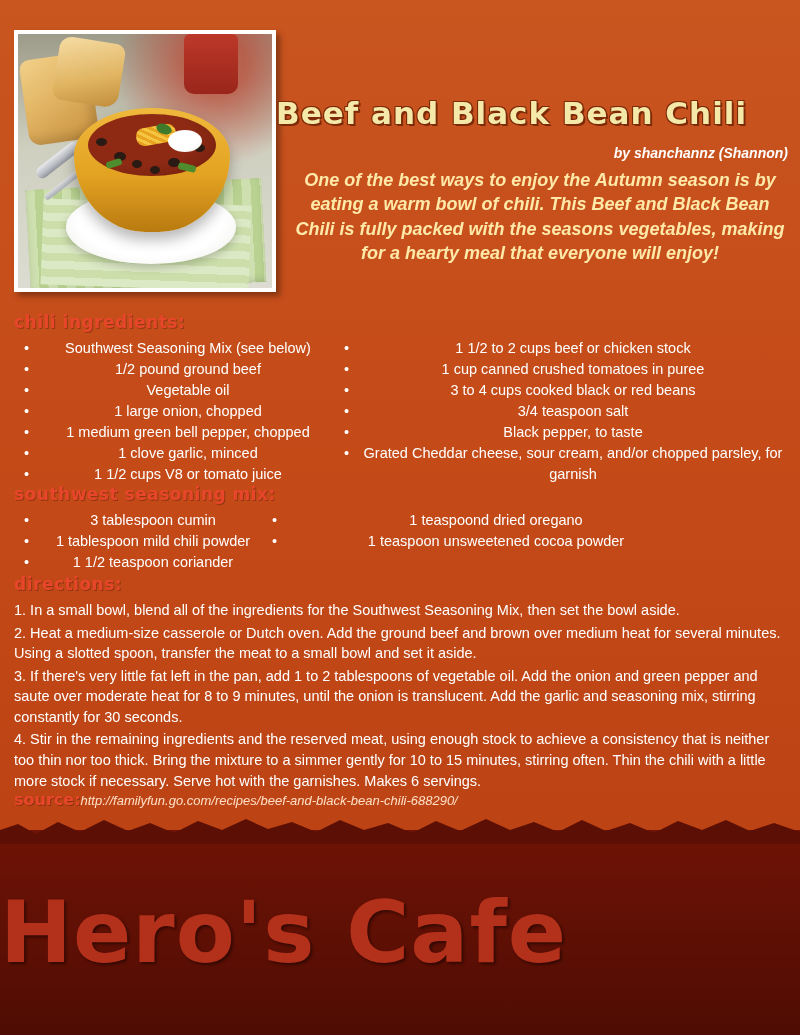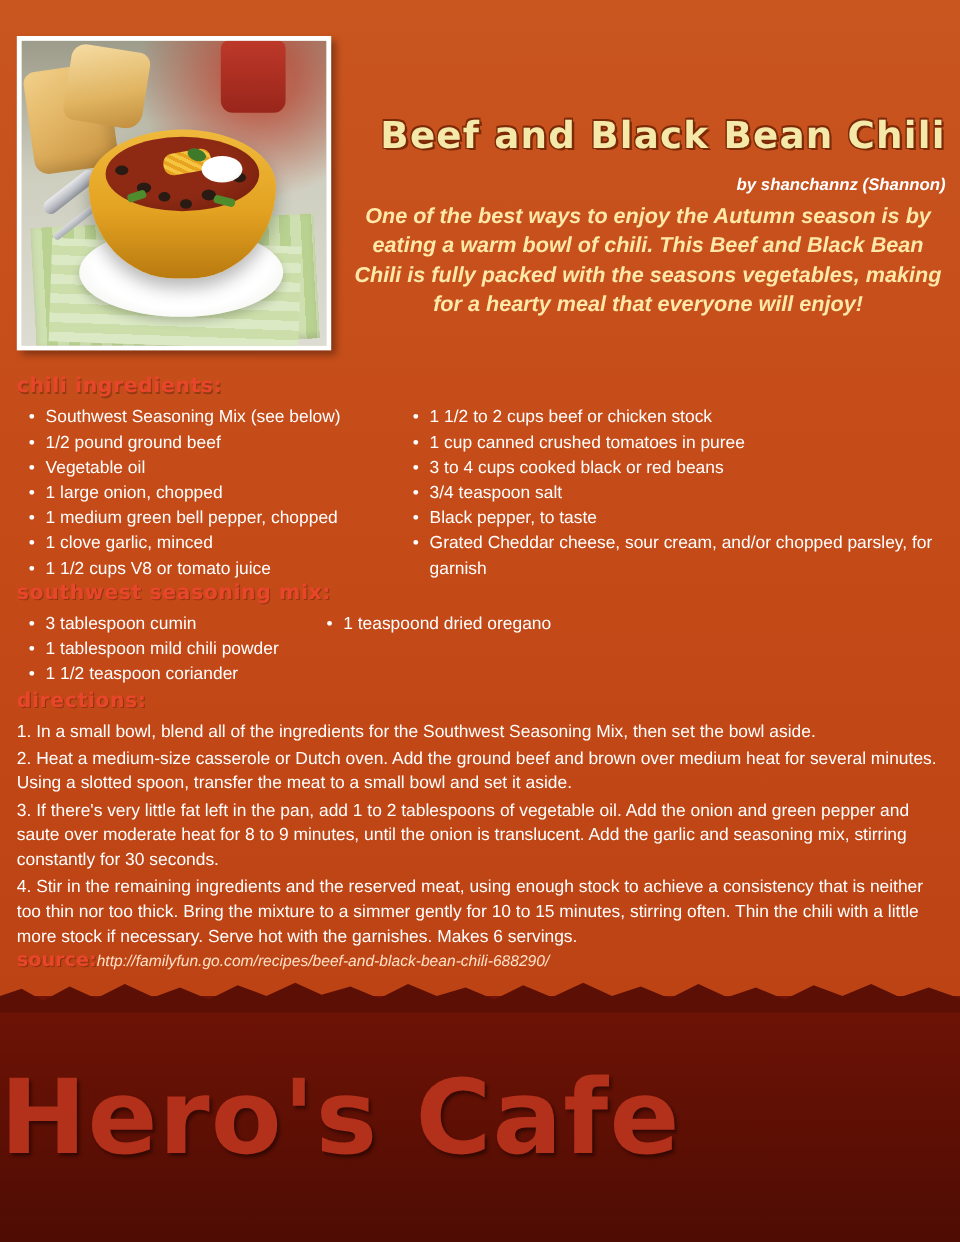--- a/index.html
+++ b/index.html
@@ -155,24 +155,24 @@
     position: absolute;
     left: 166px; top: 0px;
     width: 54px; height: 60px;
     background: linear-gradient(180deg, rgba(190,50,35,0.85) 0%, rgba(150,30,20,0.9) 100%);
     border-radius: 6px 6px 10px 10px;
   }
 
   
   #title {
     position: absolute;
-    left: 292px;
+    left: 276px;
     top: 95px;
     width: 496px;
-    text-align: right;
+    text-align: left;
     font-family: "DejaVu Sans", sans-serif;
     font-weight: bold;
     font-size: 31px;
     letter-spacing: 1px;
     color: #f4e9a8;
     text-shadow: 2px 2px 0 #7d2a08, -1px -1px 0 #7d2a08, 1px -1px 0 #7d2a08, -1px 1px 0 #7d2a08;
   }
   #byline {
     position: absolute;
     left: 292px;
@@ -216,20 +216,21 @@
     line-height: 1.45;
   }
   .ing-col ul {
     margin: 0;
     padding-left: 18px;
     list-style: none;
   }
   .ing-col li {
     position: relative;
     padding-left: 2px;
+    text-align: center;
   }
   .ing-col li:before {
     content: "\2022";
     position: absolute;
     left: -12px;
     top: 0;
     color: #ffffff;
   }
 
   
@@ -366,20 +367,21 @@
     <ul>
       <li>3 tablespoon cumin</li>
       <li>1 tablespoon mild chili powder</li>
       <li>1 1/2 teaspoon coriander</li>
     </ul>
   </div>
 
   <div class="ing-col" style="left:266px; top:510px; width:440px;">
     <ul>
       <li>1 teaspoond dried oregano</li>
+      <li>1 teaspoon unsweetened cocoa powder</li>
     </ul>
   </div>
 
   <div class="section-head" style="left:14px; top:574px;">directions:</div>
 
   <div id="directions">
     <p>1. In a small bowl, blend all of the ingredients for the Southwest Seasoning Mix, then set the bowl aside.</p>
     <p>2. Heat a medium-size casserole or Dutch oven. Add the ground beef and brown over medium heat for several minutes. Using a slotted spoon, transfer the meat to a small bowl and set it aside.</p>
     <p>3. If there's very little fat left in the pan, add 1 to 2 tablespoons of vegetable oil. Add the onion and green pepper and saute over moderate heat for 8 to 9 minutes, until the onion is translucent. Add the garlic and seasoning mix, stirring constantly for 30 seconds.</p>
     <p>4. Stir in the remaining ingredients and the reserved meat, using enough stock to achieve a consistency that is neither too thin nor too thick. Bring the mixture to a simmer gently for 10 to 15 minutes, stirring often. Thin the chili with a little more stock if necessary. Serve hot with the garnishes. Makes 6 servings.</p>

